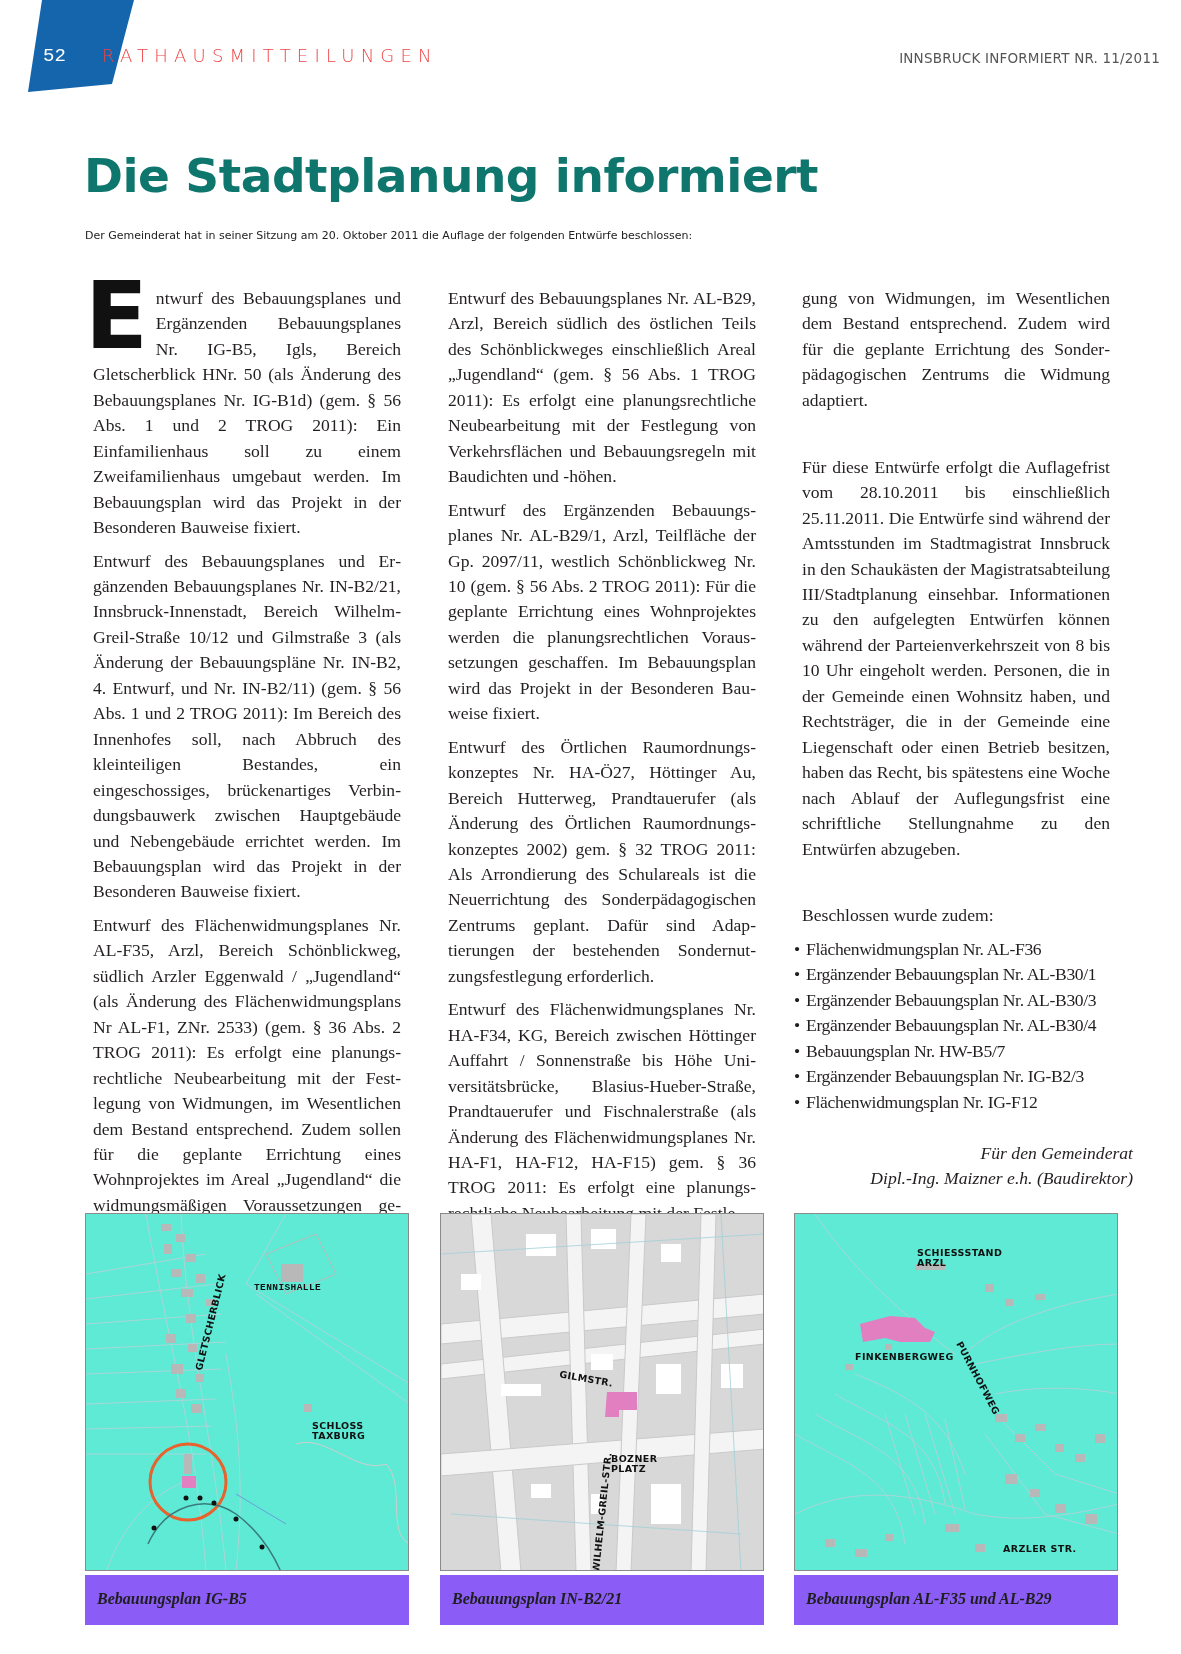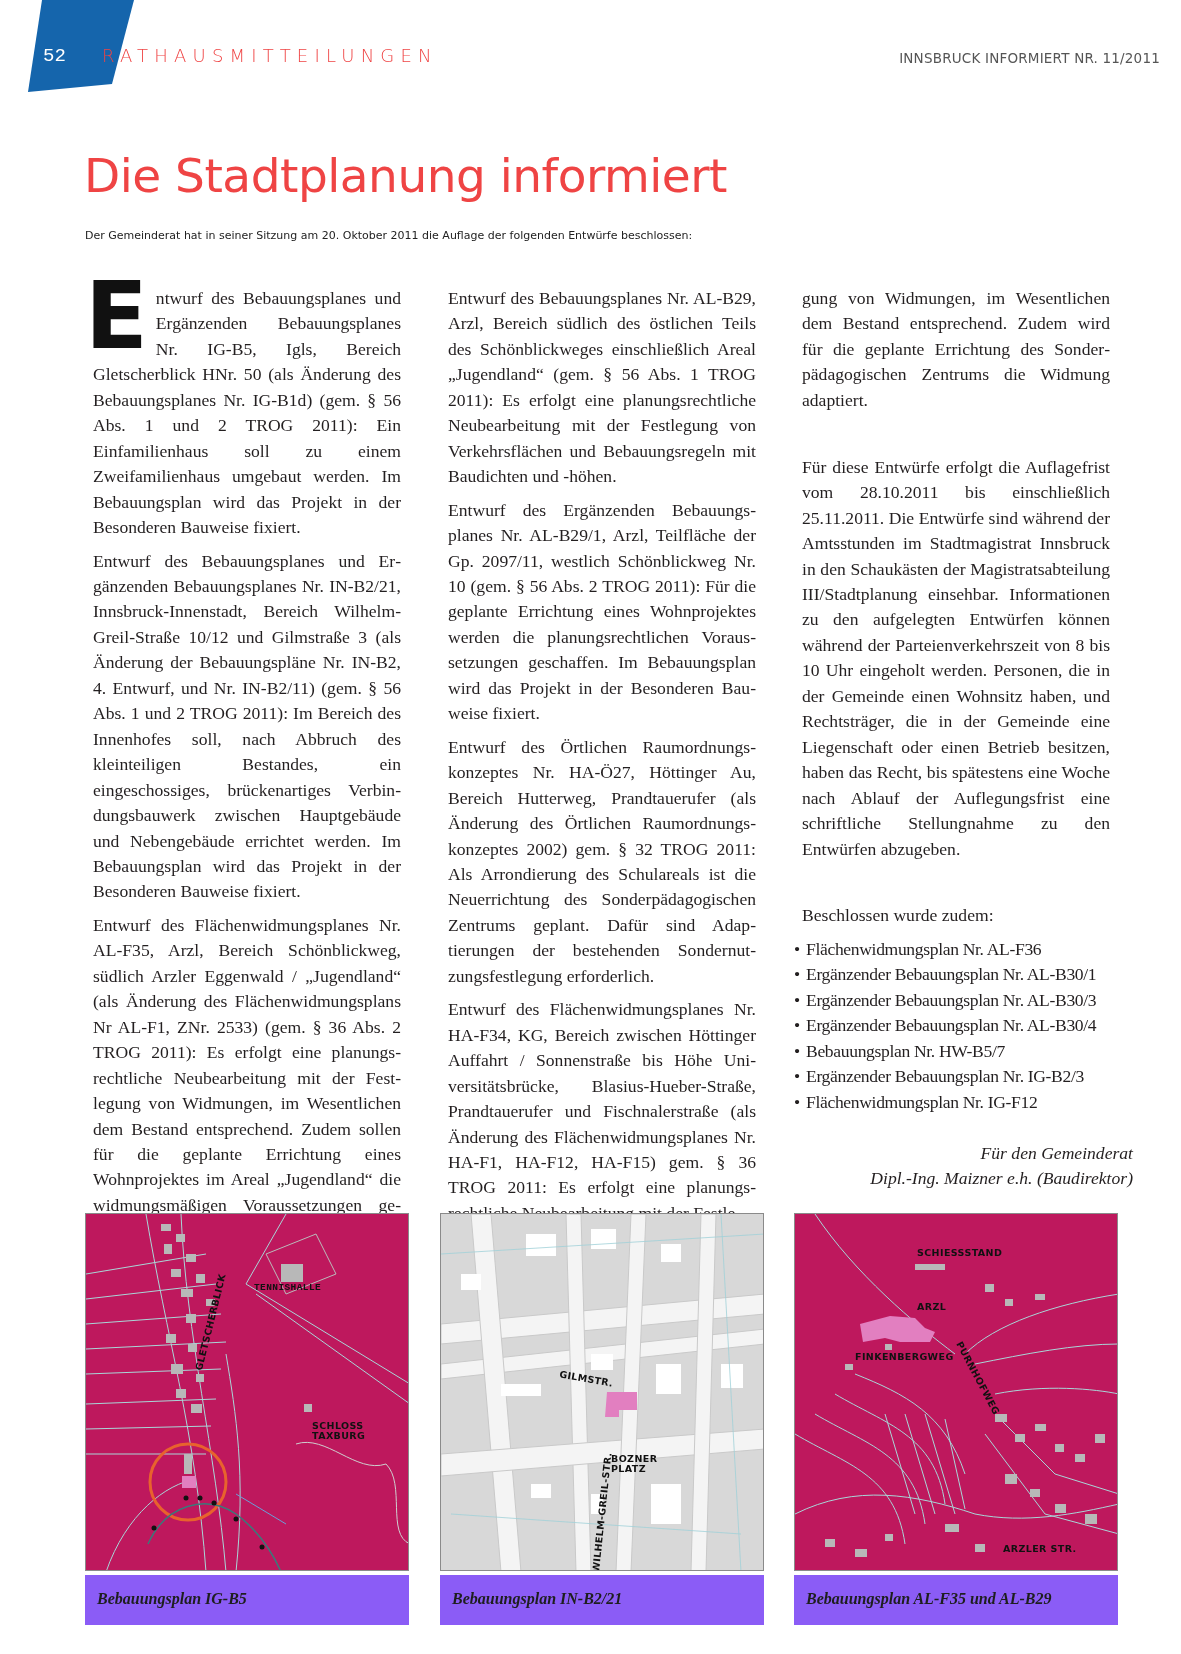--- a/index.html
+++ b/index.html
@@ -5,38 +5,38 @@
   * { box-sizing: border-box; margin: 0; padding: 0; }
   html, body { width: 1181px; height: 1654px; background: #ffffff; overflow: hidden; }
   body { position: relative; font-family: "Liberation Serif", "DejaVu Serif", serif; color: #231f20; }
 
   .tab { position: absolute; left: 28px; top: 0; width: 78px; height: 92px; }
   .tab svg { position: absolute; left: 0; top: 0; }
   .page-num { position: absolute; left: 43px; top: 45px; font-family: Liberation Mono, monospace; font-size: 19px; color: #ffffff; }
   .section { position: absolute; left: 102px; top: 45px; font-family: "DejaVu Sans", sans-serif; font-size: 18px; letter-spacing: 6.2px; color: #ef4444; font-weight: 300; }
   .issue { position: absolute; right: 21px; top: 50px; font-family: "DejaVu Sans", sans-serif; font-size: 13.5px; color: #555; letter-spacing: 0.2px; }
 
-  .title { position: absolute; left: 84px; top: 148px; font-family: "DejaVu Sans", sans-serif; font-size: 47px; font-weight: normal; color: #ef4444; letter-spacing: -0.5px; }
+  .title { position: absolute; left: 84px; top: 148px; font-family: "DejaVu Sans", sans-serif; font-size: 47px; font-weight: bold; color: #0f766e; letter-spacing: -0.5px; }
   .subtitle { position: absolute; left: 85px; top: 229px; font-family: "DejaVu Sans", sans-serif; font-size: 11px; color: #222; }
 
   .col { position: absolute; top: 278px; width: 324px; font-size: 17.6px; line-height: 25.45px; text-align: justify; hyphens: manual; }
   .col p { margin: 8px; }
   .col .gap { height: 25.45px; }
   .col1 { left: 85px; }
   .col2 { left: 440px; }
   .col3 { left: 794px; }
   .dropcap { float: left; font-family: "DejaVu Sans", sans-serif; font-weight: bold; font-size: 92px; line-height: 74px; height: 74px; margin: 2px 8px 0 0; color: #111; }
 
   .bullets { list-style: none; text-align: left; }
   .bullets li { padding-left: 12px; position: relative; letter-spacing: -0.35px; }
   .bullets li::before { content: "•"; position: absolute; left: 0; top: 0; }
 
   .sign { position: absolute; right: 48px; top: 1141px; text-align: right; font-style: italic; font-size: 17.6px; line-height: 25.45px; }
 
-  .mapbox { position: absolute; top: 1213px; width: 324px; height: 358px; border: 1.5px solid #8a8a8a; overflow: hidden; background: #be185d; }
+  .mapbox { position: absolute; top: 1213px; width: 324px; height: 358px; border: 1.5px solid #8a8a8a; overflow: hidden; background: #5eead4; }
   .map1 { left: 85px; }
   .map2 { left: 440px; background: #d8d8d8; }
   .map3 { left: 794px; }
   .mapbox svg { position: absolute; left: 0; top: 0; }
   .maplabel { position: absolute; font-family: "DejaVu Sans", sans-serif; font-weight: bold; font-size: 9.5px; color: #111; line-height: 10px; letter-spacing: 0.4px; white-space: nowrap; }
 
   .caption { position: absolute; top: 1575px; width: 324px; height: 50px; background: #8b5cf6; font-style: italic; font-weight: bold; font-size: 16px; padding: 15px 0 0 12px; color: #1e1e1e; }
   .cap1 { left: 85px; }
   .cap2 { left: 440px; }
   .cap3 { left: 794px; }
@@ -209,21 +209,21 @@
       <rect x="150" y="310" width="14" height="8"></rect>
         <rect x="30" y="325" width="10" height="8"></rect>
         <rect x="60" y="335" width="12" height="8"></rect>
       <rect x="90" y="320" width="8" height="7"></rect>
         <rect x="180" y="330" width="10" height="8"></rect>
         <rect x="290" y="300" width="12" height="10"></rect>
     </g>
     <path d="M65,110 L95,102 L120,104 L130,114 L140,118 L135,128 L105,128 L90,124 L68,128 Z" fill="#e27fc0"></path>
   </svg>
   <div class="maplabel" style="left:122px; top:34px;">SCHIESSSTAND</div>
-  <div class="maplabel" style="left:122px; top:44px;margin-top:44px;">ARZL</div>
+  <div class="maplabel" style="left:122px; top:44px;">ARZL</div>
   <div class="maplabel" style="left:60px; top:138px;">FINKENBERGWEG</div>
   <div class="maplabel" style="left:168px; top:126px; transform: rotate(62deg); transform-origin: left top;">PURNHOFWEG</div>
   <div class="maplabel" style="left:208px; top:330px;">ARZLER STR.</div>
 </div>
 
 <div class="caption cap1">Bebauungsplan IG-B5</div>
 <div class="caption cap2">Bebauungsplan IN-B2/21</div>
 <div class="caption cap3">Bebauungsplan AL-F35 und AL-B29</div>
 
 </body></html>

